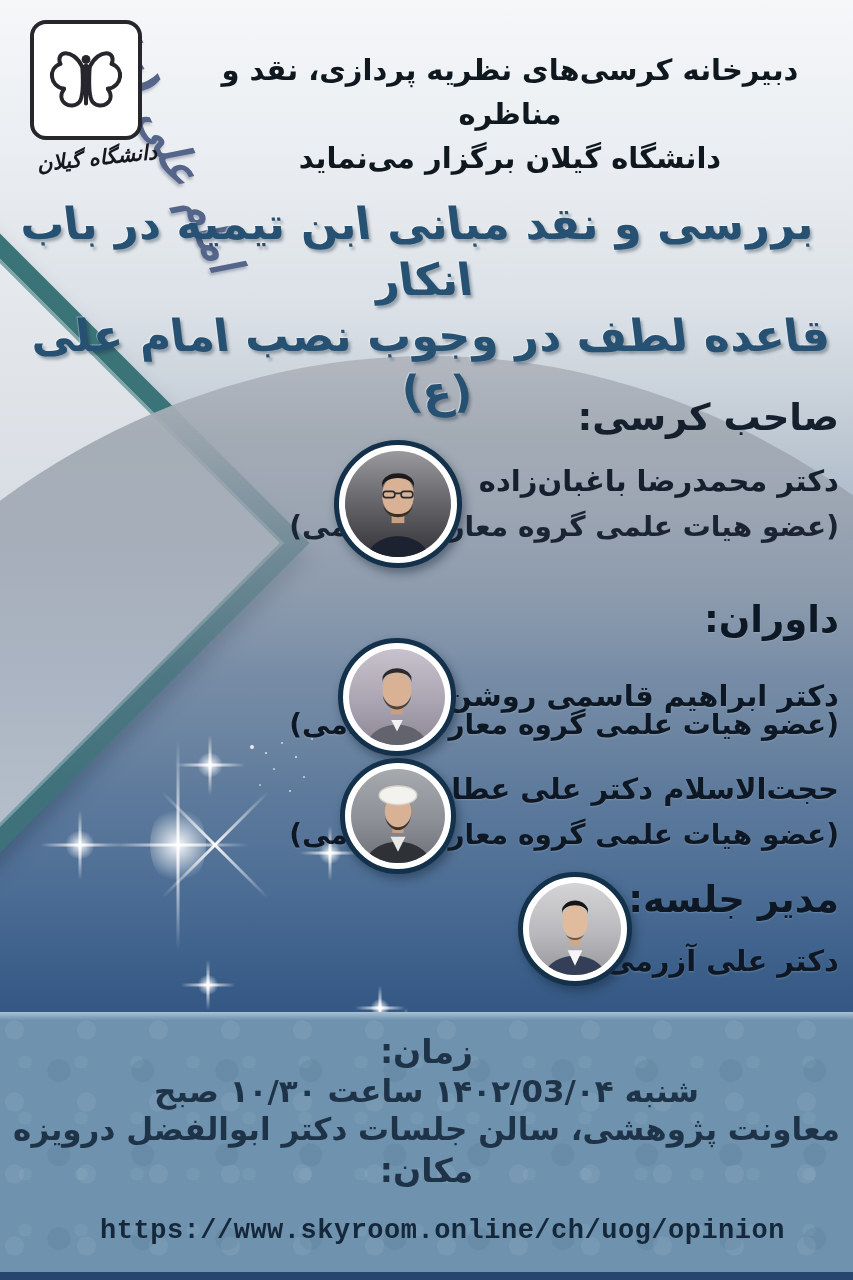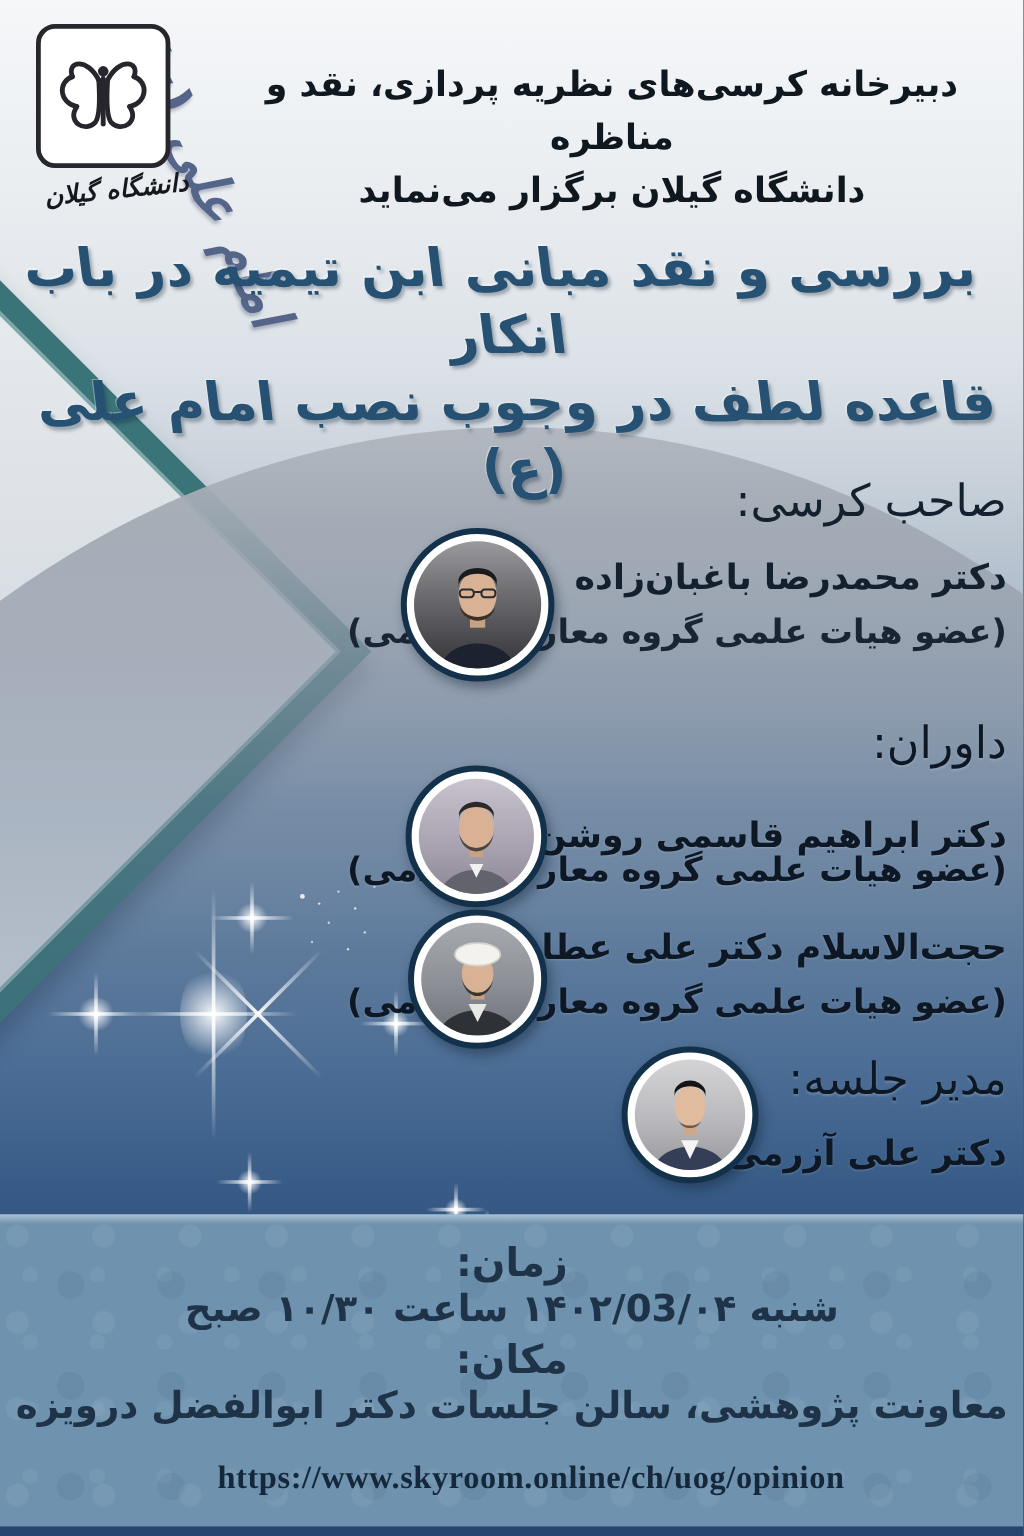--- a/index.html
+++ b/index.html
@@ -93,21 +93,21 @@
   
   .photo{
     position:absolute;border-radius:50%;
     background:#fff;border:5px solid #14314b;padding:6px;
     box-shadow:3px 5px 10px rgba(20,35,55,0.45);
   }
   .photo-img{width:100%;height:100%;border-radius:50%;overflow:hidden;position:relative;}
   .photo-img svg{display:block;width:100%;height:100%;}
 
   
-  .sec-heading{position:absolute;right:14px;font-size:37px;font-weight:normal;color:#15202e;text-align:right;}
+  .sec-heading{position:absolute;right:14px;font-size:37px;font-weight:bold;color:#15202e;text-align:right;}
   .sec-name{position:absolute;right:14px;font-size:29px;font-weight:bold;color:#15202e;text-align:right;}
   .sec-affil{position:absolute;right:14px;font-size:28px;font-weight:bold;color:#1a2433;text-align:right;}
   .on-dark{color:#0e1824;text-shadow:0 1px 2px rgba(200,215,230,0.25);}
 
   
   .footer-panel{
     position:absolute;left:0;right:0;top:1012px;height:260px;
     background-color:#6f93af;
     background-image:
       radial-gradient(circle at 20% 25%, rgba(255,255,255,0.06) 0 9px, rgba(255,255,255,0) 10px),
@@ -116,21 +116,21 @@
     background-size:72px 72px,84px 84px,56px 56px;
   }
   .footer-panel::before{
     content:"";position:absolute;left:0;right:0;top:0;height:8px;
     background:linear-gradient(180deg,rgba(185,205,222,0.8),rgba(185,205,222,0));
   }
   .footer-line{position:relative;text-align:center;font-weight:bold;color:#1e3347;}
   .f-label{font-size:33px;margin-top:20px;}
   .f-label2{font-size:33px;margin-top:4px;}
   .f-value{font-size:31px;margin-top:2px;}
-  .f-url{font-family:Liberation Serif, serif;font-size:27px;color:#15273a;margin-top:26px;letter-spacing:0.5px;padding-left:32px;}
+  .f-url{font-family:Liberation Mono, monospace;font-size:27px;color:#15273a;margin-top:26px;letter-spacing:0.5px;padding-left:32px;}
 </style>
 </head>
 <body>
 
 <div class="poster">
 
   <div class="diamond"></div>
   <div class="dome"></div>
   <div class="side-calligraphy fa">امام علی (ع)</div>
 
@@ -264,18 +264,18 @@
         <ellipse cx="50" cy="42" rx="14" ry="18" fill="#e0bb9d"></ellipse>
         <path d="M36 34 C36 21, 64 21, 64 34 L64 28 C59 16, 41 16, 36 28 Z" fill="#141417"></path>
         <path d="M40 56 C44 61, 56 61, 60 56 C56 64, 44 64, 40 56 Z" fill="#6b5a47"></path>
       </svg>
     </div>
   </div>
 
   <div class="footer-panel">
     <div class="footer-line f-label fa">زمان:</div>
     <div class="footer-line f-value fa">شنبه ۱۴۰۲/03/۰۴ ساعت ۱۰/۳۰ صبح</div>
+    <div class="footer-line f-value fa">معاونت پژوهشی، سالن جلسات دکتر ابوالفضل درویزه</div>
     <div class="footer-line f-label2 fa">مکان:</div>
-    <div class="footer-line f-value fa">معاونت پژوهشی، سالن جلسات دکتر ابوالفضل درویزه</div>
     <div class="footer-line f-url">https://www.skyroom.online/ch/uog/opinion</div>
   </div>
 
 </div>
 
 </body></html>

